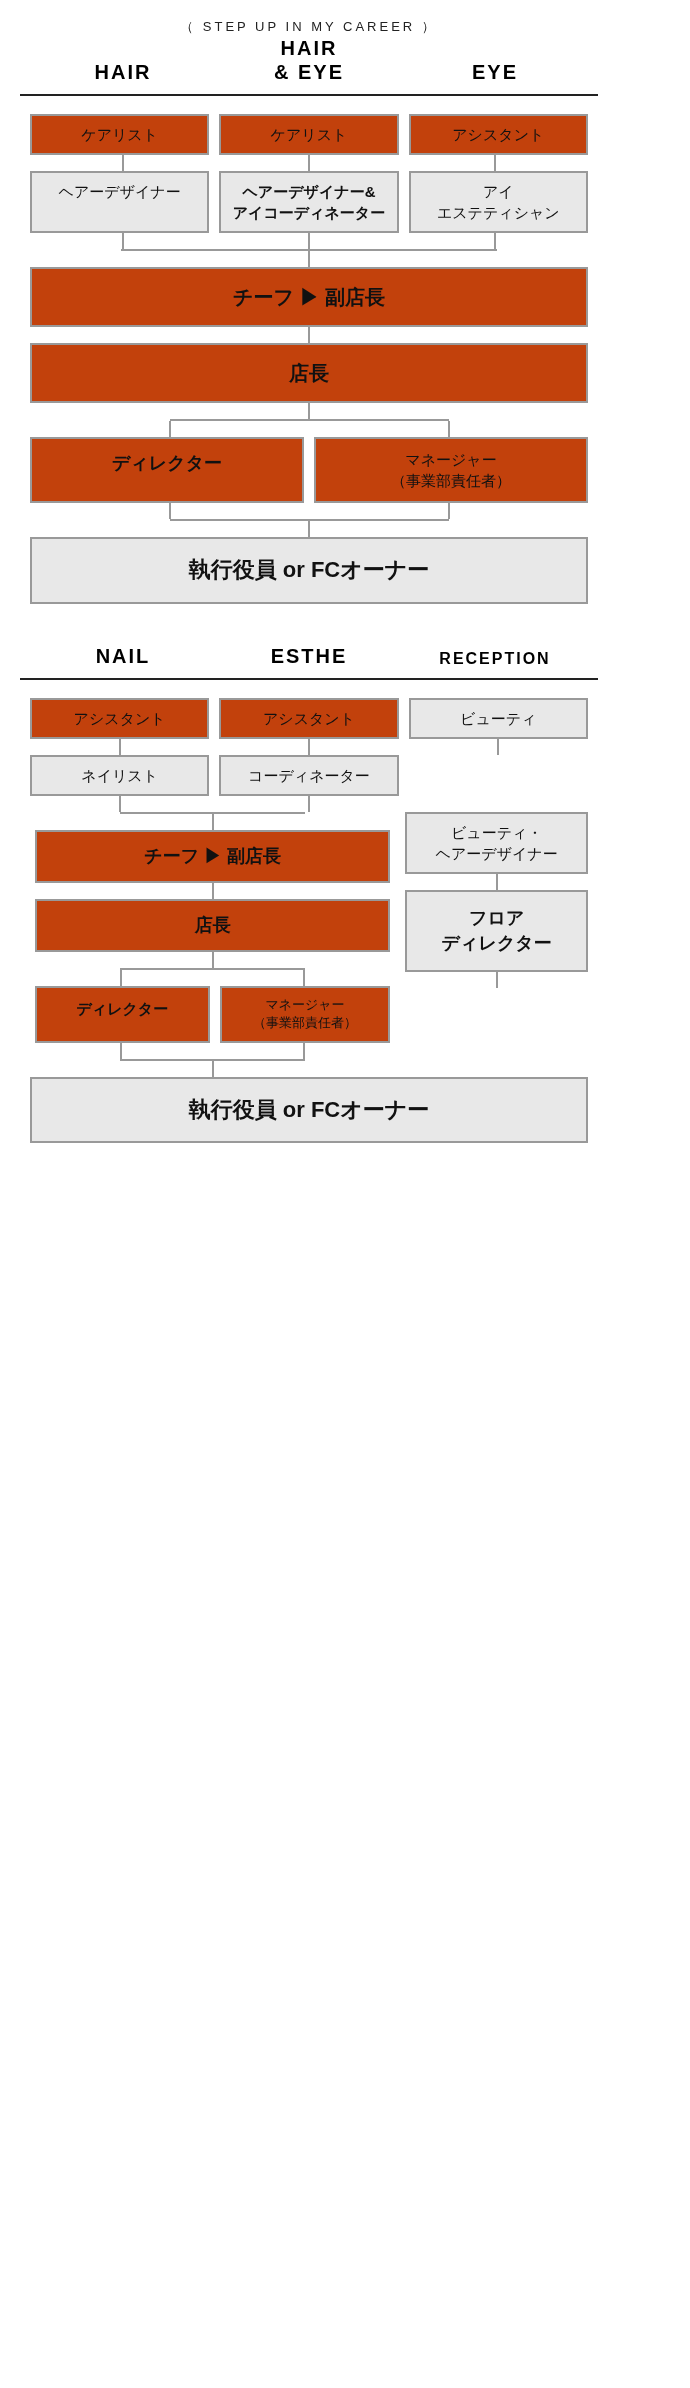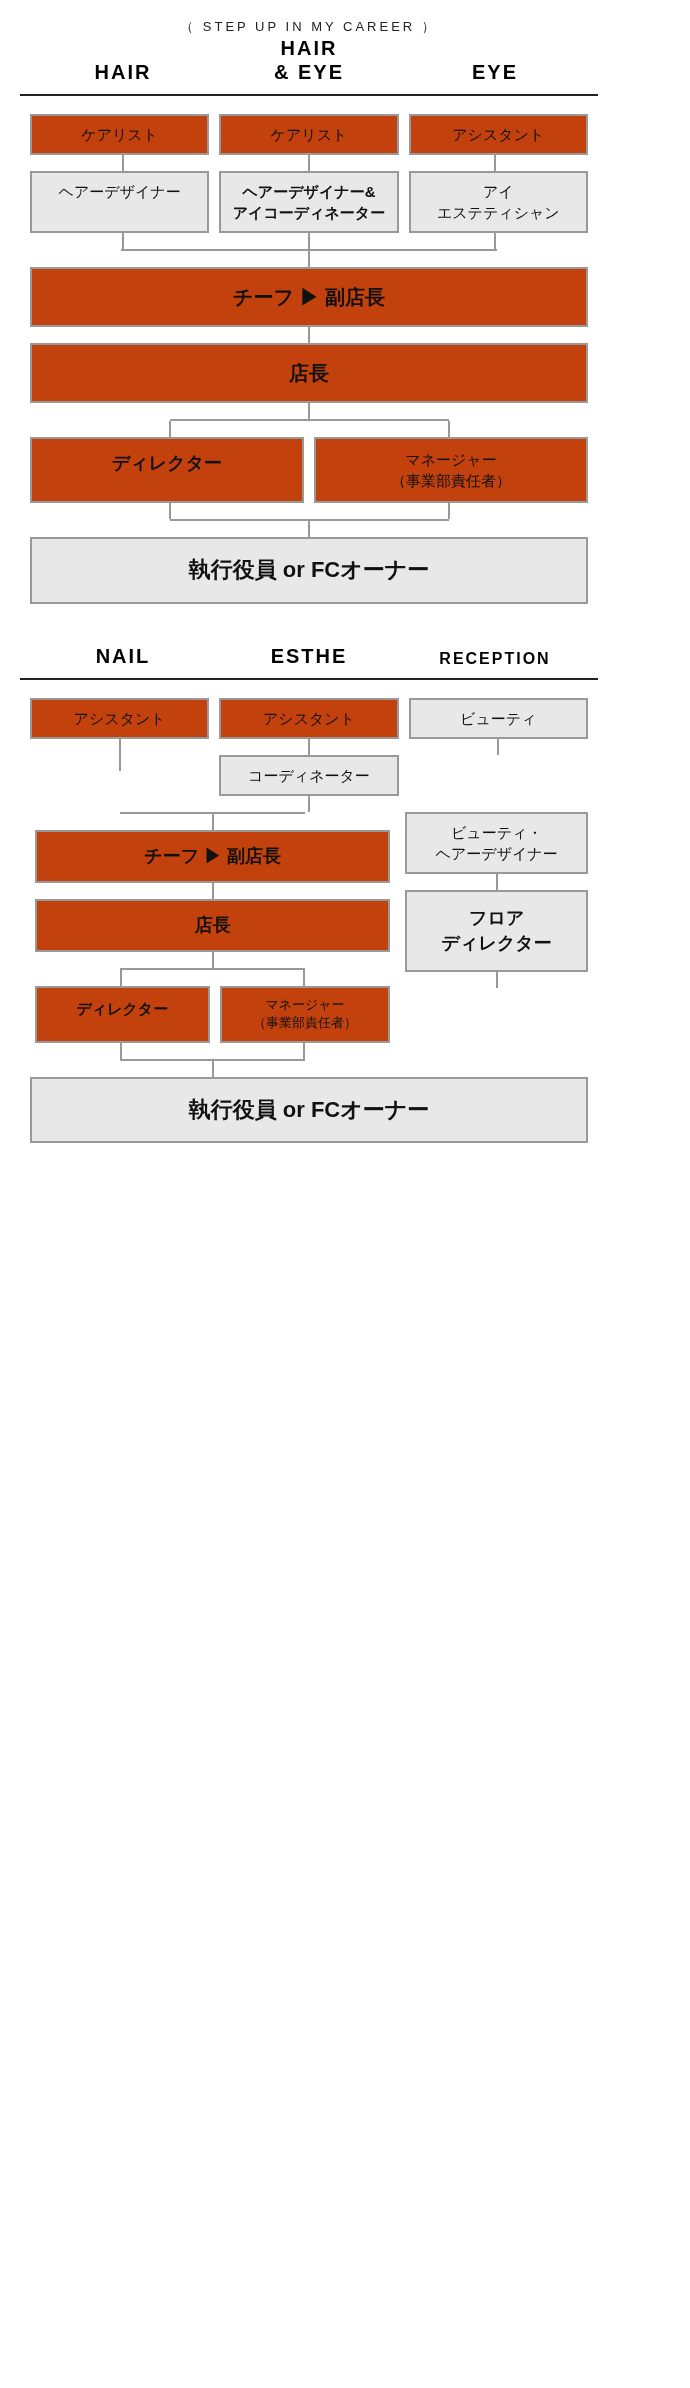--- a/index.html
+++ b/index.html
@@ -233,20 +233,21 @@
       <div class="section-label" style="flex:1;text-align:center;font-size:16px;">RECEPTION</div>
     </div>
 
     <hr class="section-divider">
 
     <div style="display:flex;padding:0 10px;gap:10px;">
 
       <div style="flex:1;display:flex;flex-direction:column;align-items:center;">
         <div class="box" style="width:100%;">アシスタント</div>
         <div class="vc" style="height:14px;"></div>
+        <div class="box box-gray" style="width:100%;">ネイリスト</div>
         <div class="vc" style="height:14px;"></div>
       </div>
 
       <div style="flex:1;display:flex;flex-direction:column;align-items:center;">
         <div class="box" style="width:100%;">アシスタント</div>
         <div class="vc" style="height:14px;"></div>
         <div class="box box-gray" style="width:100%;">コーディネーター</div>
         <div class="vc" style="height:14px;"></div>
       </div>
 

